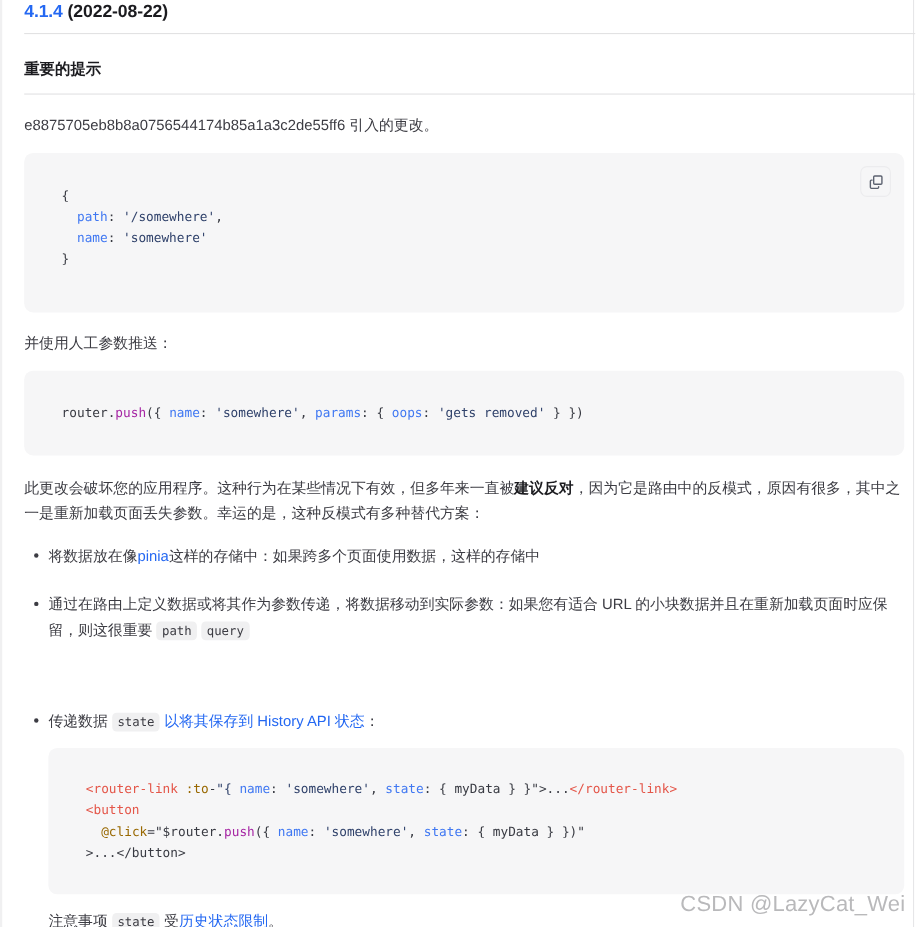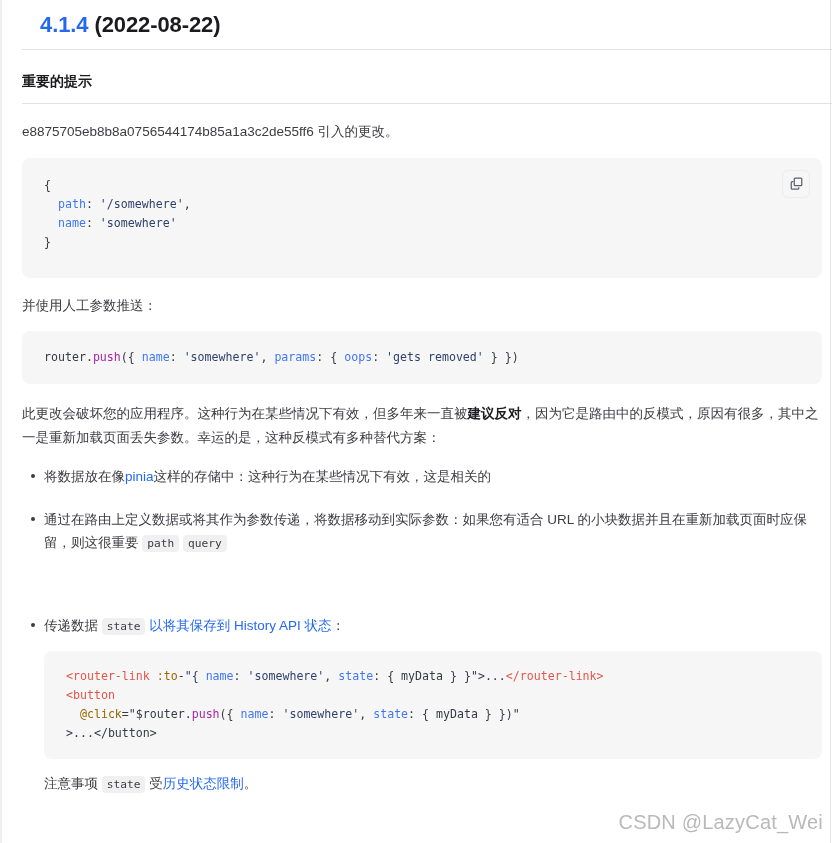--- a/index.html
+++ b/index.html
@@ -34,28 +34,26 @@
   }
   .content {
     position: absolute;
     left: 20px;
     top: 0;
     width: 800px;
   }
 
   
   .version-head {
-    font-size: 22px;
+    font-size: 16px;
     font-weight: 700;
     letter-spacing: -0.1px;
-    padding-top: 10px;
     padding-bottom: 8px;
     line-height: 1.4;
     color: #1b1b1f;
-    margin-left: 18px;
   }
   .version-head .ver-link {
     color: #2468f2;
     text-decoration: none;
   }
   .version-head .ver-date {
     color: #1b1b1f;
     font-weight: 700;
   }
   .hr {
@@ -93,21 +91,21 @@
   
   .codeblock {
     position: relative;
     background: #f6f6f7;
     border-radius: 8px;
     margin: 14px 0 0 0;
     padding: 16px 24px 16px 22px;
     overflow: hidden;
   }
   .codeblock pre {
-    margin: 0;
+    margin: 12px;
     font-family: "DejaVu Sans Mono", "Liberation Mono", monospace;
     font-size: 11.6px;
     line-height: 1.65;
     color: #383a42;
     white-space: pre;
   }
   .copy-btn {
     position: absolute;
     top: 12px;
     right: 12px;
@@ -211,21 +209,21 @@
     <p class="para">并使用人工参数推送：</p>
 
     <div class="codeblock" style="padding-top:17px;padding-bottom:17px;">
       <pre><span class="t-punc">router</span><span class="t-punc">.</span><span class="t-fn">push</span><span class="t-punc">({ </span><span class="t-key">name</span><span class="t-punc">: </span><span class="t-str">'somewhere'</span><span class="t-punc">, </span><span class="t-key">params</span><span class="t-punc">: { </span><span class="t-key">oops</span><span class="t-punc">: </span><span class="t-str">'gets removed'</span><span class="t-punc"> } })</span></pre>
     </div>
 
     <p class="para" style="margin-top:18px;"><span>此更改会破坏您的应用程序。这种行为在某些情况下有效，但多年来一直被</span><span class="strong">建议反对</span><span>，因为它是路由中的反模式，原因有很多，其中之一是重新加载页面丢失参数。幸运的是，这种反模式有多种替代方案：</span></p>
 
     <ul class="bullets">
 
-      <li style="margin-bottom:20px;"><span>将数据放在像</span><a class="link" href="#">pinia</a><span>这样的存储中：这种行为在某些情况下有效，这是相关的</span></li>
+      <li style="margin-bottom:20px;"><span>将数据放在像</span><a class="link" href="#">pinia</a><span>这样的存储中：如果跨多个页面使用数据，这样的存储中</span></li>
 
       <li style="margin-bottom:60px;"><span>通过在路由上定义数据或将其作为参数传递，将数据移动到实际参数：如果您有适合 URL 的小块数据并且在重新加载页面时应保留，则这很重要 </span><code class="chip">path</code> <code class="chip">query</code></li>
 
       <li style="margin-bottom:18px;">
         <span>传递数据 </span><code class="chip">state</code> <a class="link" href="#">以将其保存到 History API 状态</a><span>：</span>
 
         <div class="codeblock" style="margin-top:13px;padding-top:16px;padding-bottom:16px;">
           <pre><span class="t-tag">&lt;router-link</span> <span class="t-attr">:to</span><span class="t-punc">-</span><span class="t-str">"{ </span><span class="t-key">name</span><span class="t-punc">: </span><span class="t-str">'somewhere'</span><span class="t-punc">, </span><span class="t-key">state</span><span class="t-punc">: { myData } }"&gt;</span><span class="t-punc">...</span><span class="t-tag">&lt;/router-link&gt;</span>
 <span class="t-tag">&lt;button</span>
   <span class="t-attr">@click</span><span class="t-punc">="$router.</span><span class="t-fn">push</span><span class="t-punc">({ </span><span class="t-key">name</span><span class="t-punc">: </span><span class="t-str">'somewhere'</span><span class="t-punc">, </span><span class="t-key">state</span><span class="t-punc">: { myData } })"</span>

